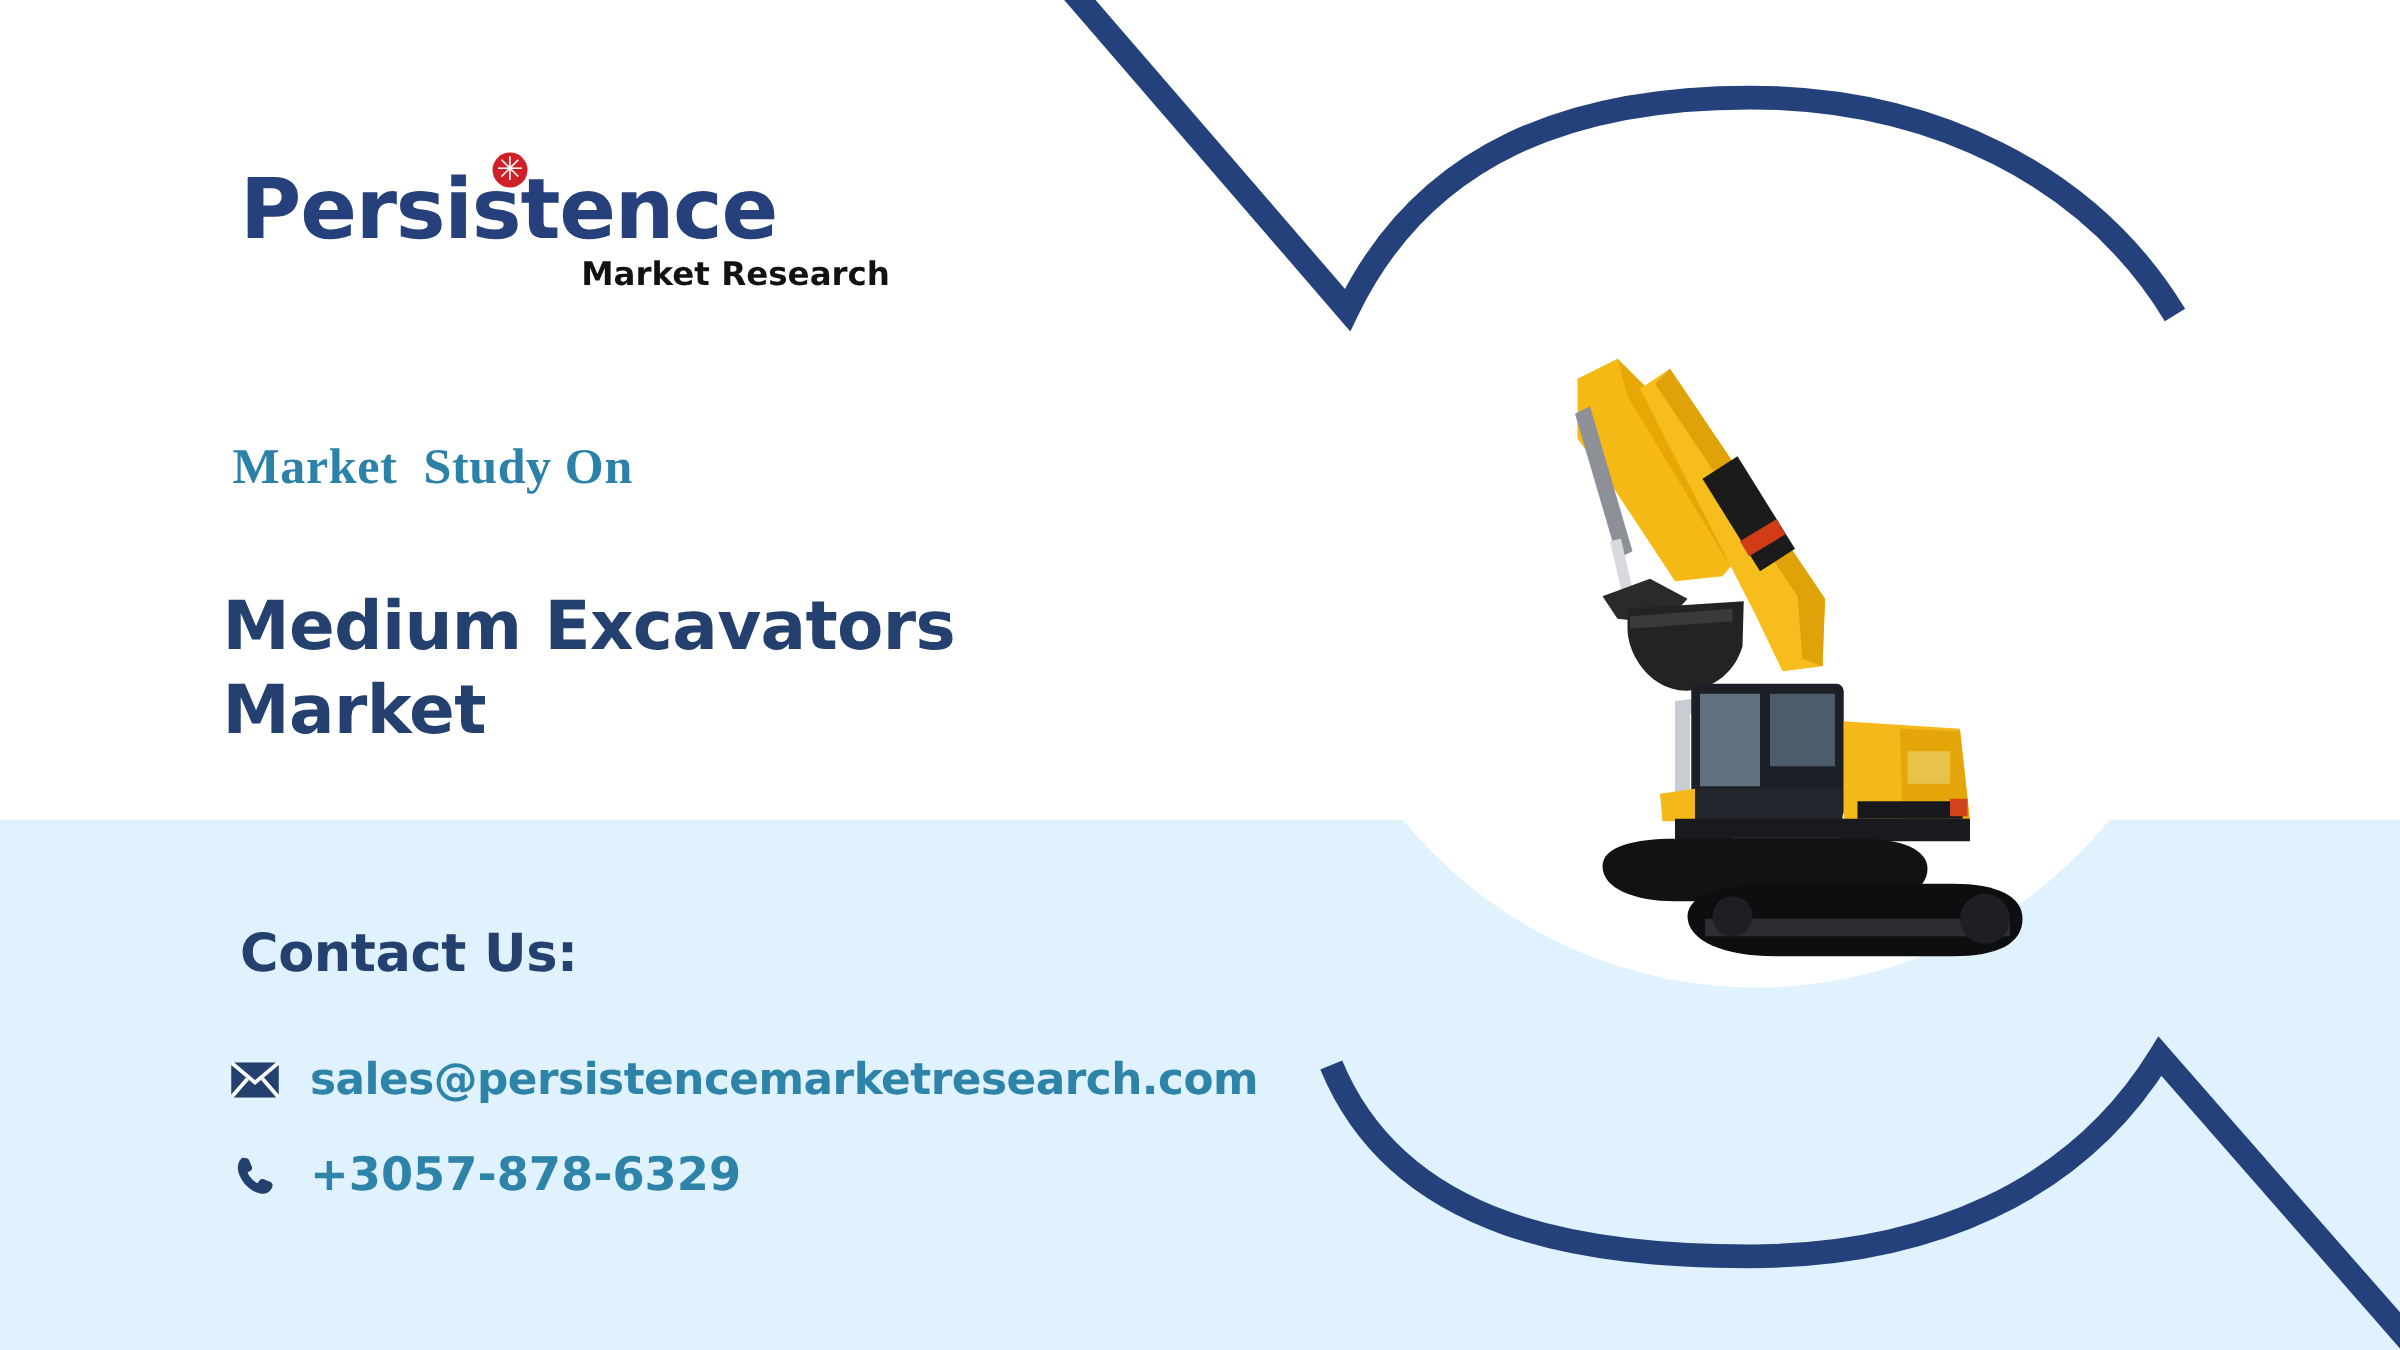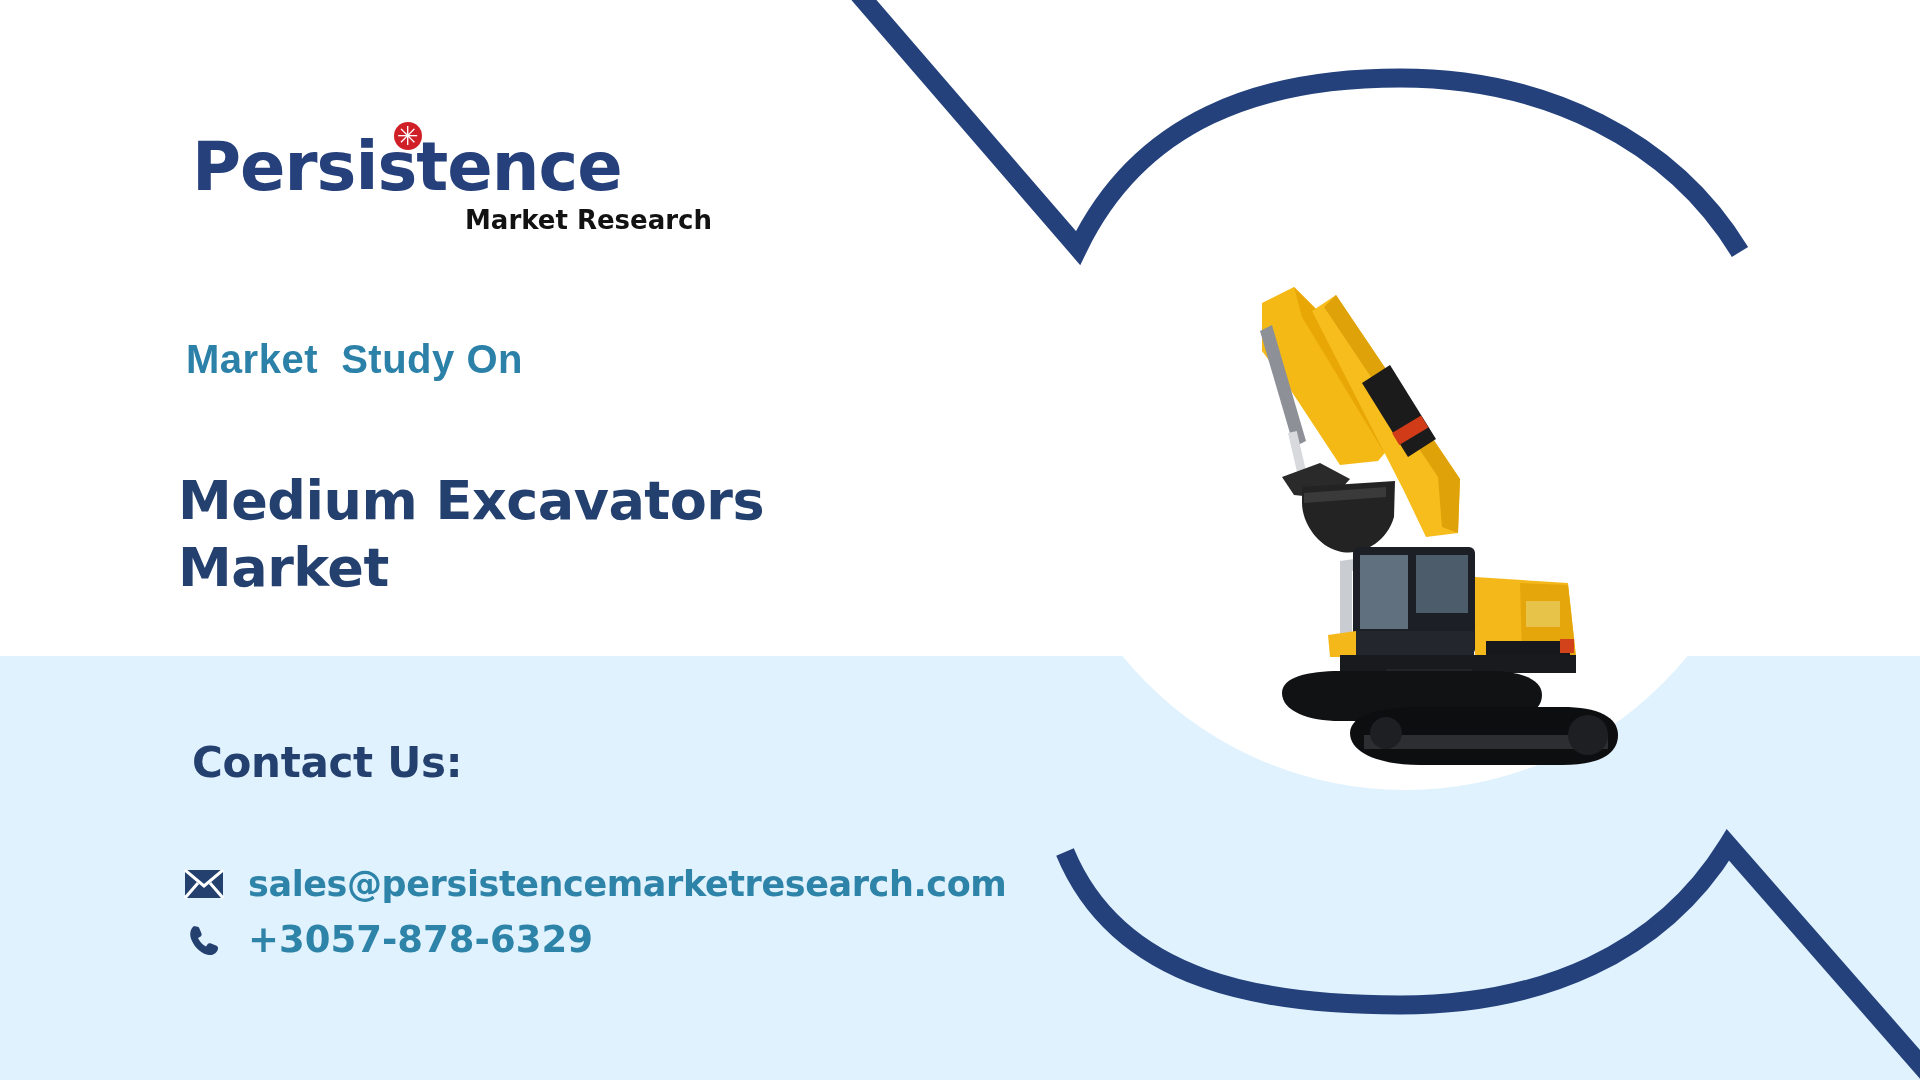--- a/index.html
+++ b/index.html
@@ -94,22 +94,22 @@
     color: #121212;
     letter-spacing: 0px;
     text-align: right;
     width: 520px;
     margin-top: 4px;
   }
 
   .eyebrow {
     position: absolute;
     left: 186px;
-    top: 337px;
-    font-family: Liberation Sans, sans-serif;
+    top: 349px;
+    font-family: Liberation Serif, serif;
     font-weight: bold;
     font-size: 40px;
     color: #2c81a8;
     letter-spacing: 0.5px;
     white-space: pre;
   }
 
   .headline {
     position: absolute;
     left: 178px;
@@ -134,21 +134,21 @@
     letter-spacing: -0.3px;
   }
 
   .contact-row {
     position: absolute;
     left: 182px;
     display: flex;
     align-items: center;
     gap: 22px;
   }
-  .contact-row.email { top: 864px; }
+  .contact-row.email { top: 844px; }
   .contact-row.phone { top: 918px; }
 
   .contact-icon {
     width: 44px;
     height: 40px;
     display: flex;
     align-items: center;
     justify-content: center;
     flex: 0 0 auto;
   }

